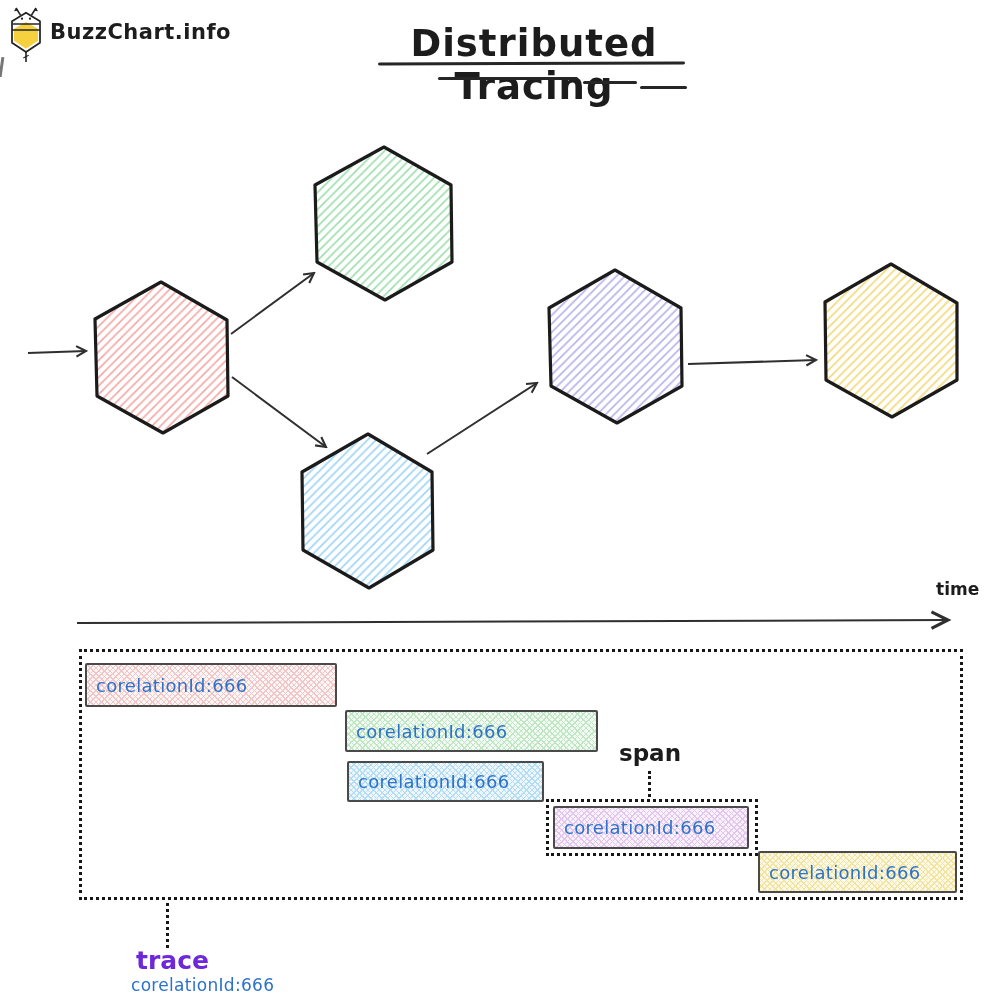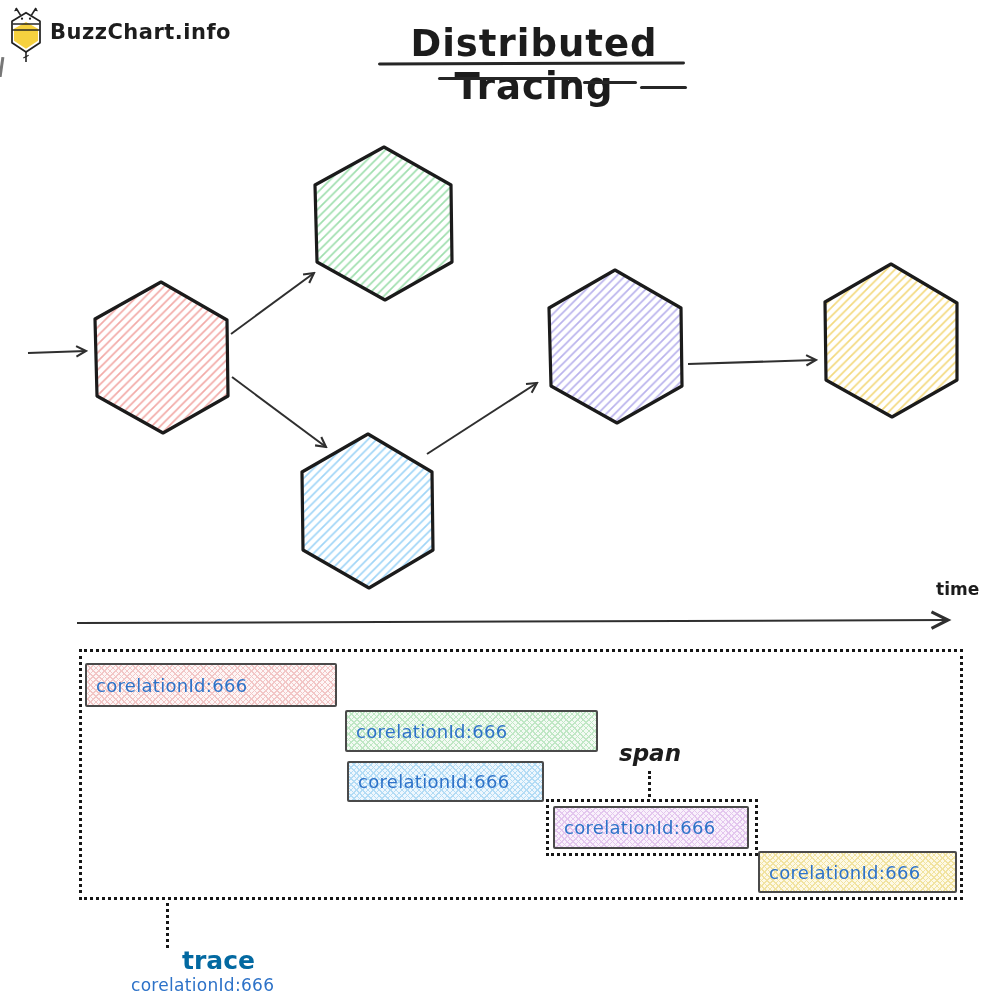--- a/index.html
+++ b/index.html
@@ -39,25 +39,25 @@
          repeating-linear-gradient(135deg, var(--h) 0 1px, transparent 1px 4px);}
   .bar-pink  {--bg:#fdf6f6;--h:#f2c6c6;left:85px; top:663px;width:252px;height:44px;}
   .bar-green {--bg:#f3faf3;--h:#bfe7c4;left:345px;top:710px;width:253px;height:42px;}
   .bar-blue  {--bg:#eff7fd;--h:#b3dcf5;left:347px;top:761px;width:197px;height:41px;}
   .bar-purple{--bg:#f9f1fb;--h:#e3c6ee;left:553px;top:806px;width:196px;height:43px;}
   .bar-yellow{--bg:#fdf9e6;--h:#f1e3a0;left:758px;top:851px;width:199px;height:42px;}
 
   .span-box{left:546px;top:799px;width:212px;height:57px;
             border:3px dotted #161616;box-sizing:border-box;}
   .span-label{left:600px;top:740px;width:100px;text-align:center;
-              font-size:23px;font-weight:600;color:#1c1c1c;font-style:italic;}
+              font-size:23px;font-weight:600;color:#1c1c1c;}
   .vdots{width:0;border-left:3px dotted #161616;}
   .span-conn{left:648px;top:771px;height:26px;}
   .trace-conn{left:166px;top:903px;height:45px;}
-  .trace-label{left:136px;top:946px;font-size:25px;font-weight:600;color:#0369a1;margin-left:46px;}
+  .trace-label{left:136px;top:946px;font-size:25px;font-weight:600;color:#6d28d9;}
   .trace-id{left:131px;top:975px;font-size:17px;letter-spacing:.3px;color:#2d72c8;}
 </style>
 </head>
 <body>
 
 <div class="abs stray-mark"></div>
 
 <div class="abs logo">
   <svg width="40" height="64" viewBox="0 0 60 96">
     <line x1="22" y1="14" x2="15" y2="3" stroke="#222" stroke-width="2.4"></line>

